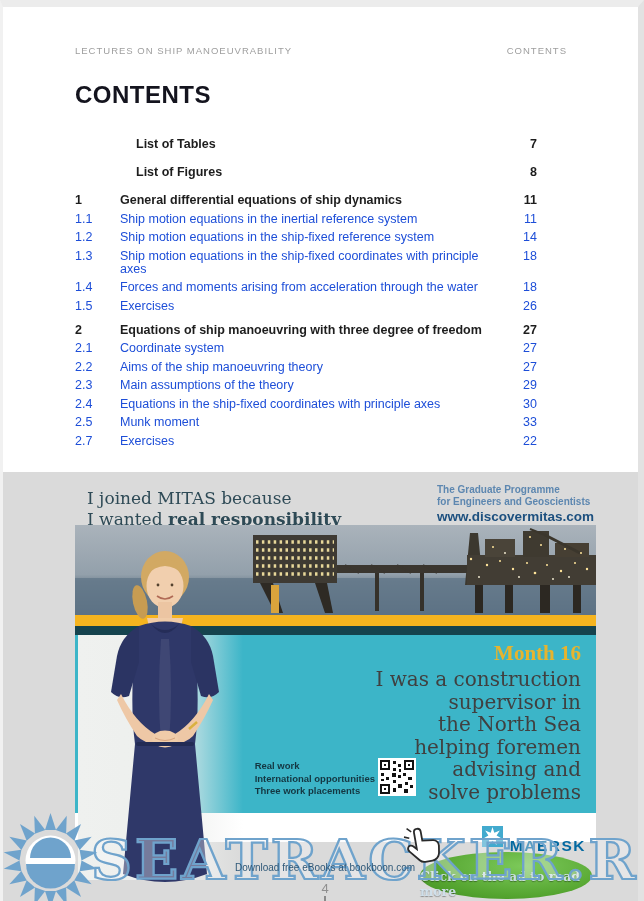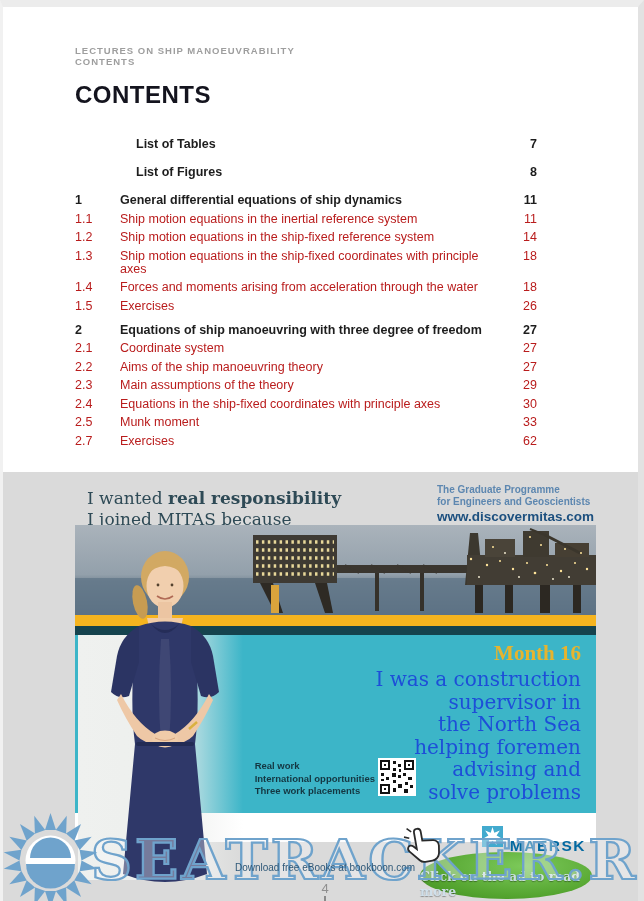--- a/index.html
+++ b/index.html
@@ -4,25 +4,25 @@
 <style>
   html,body{margin:0;padding:0;background:#cfcfcf;}
   .page{
     position:relative; width:644px; height:901px; margin:0 auto;
     background:#ffffff; overflow:hidden; box-sizing:border-box;
     border-top:7px solid #ececec; border-left:3px solid #f1f1f1; border-right:6px solid #e2e2e2;
     font-family:"Liberation Sans", sans-serif;
   }
   
   .doc-header{position:absolute; left:72px; top:38px; width:492px; display:flex; justify-content:space-between;
-    font-size:9.5px; font-weight:bold; letter-spacing:1px; color:#9e9e9e;flex-direction:column;}
+    font-size:9.5px; font-weight:normal; letter-spacing:1px; color:#9e9e9e;}
   .doc-title{position:absolute; left:72px; top:74px; font-size:24px; font-weight:bold; letter-spacing:0.5px; color:#14141e;}
   
   .toc{position:absolute; left:72px; top:131px; width:462px;}
-  .toc-row{display:flex; font-size:12.5px; line-height:13px; margin-bottom:5.5px; color:#b91c1c; cursor:pointer;}
+  .toc-row{display:flex; font-size:12.5px; line-height:13px; margin-bottom:5.5px; color:#1d4ed8; cursor:pointer;}
   .toc-row .toc-num{width:45px; flex:none;}
   .toc-row .toc-title{flex:1; padding-right:8px;}
   .toc-row .toc-page{width:30px; flex:none; text-align:right;}
   .toc-row.bold{font-weight:bold; color:#1d1d1d;}
   .toc-row.spacer{margin-bottom:15px;gap:16px;}
   .toc-row.gap{margin-top:11px;}
   
   .gray-zone{position:absolute; left:0; right:0; top:465px; bottom:0; background:#dadada;}
   
   .ad{position:absolute; left:72px; top:465px; width:521px; height:373px;}
@@ -36,21 +36,21 @@
   .stripe-teal{position:absolute; left:0; top:154px; width:521px; height:9px; background:#15434e;}
   .cyan-block{position:absolute; left:0; top:163px; width:521px; height:178px; background:#3cb5c8;}
   .backdrop{position:absolute; left:3px; top:163px; width:165px; height:245px;
     background:linear-gradient(90deg,#eff1ef 0%,#edefed 55%, rgba(238,240,238,0) 100%);}
   .white-strip{position:absolute; left:0; top:341px; width:521px; height:29px; background:#ffffff;}
   .maersk{position:absolute; right:10px; top:345px; display:flex; align-items:center; gap:7px;}
   .maersk-text{font-size:15.5px; font-weight:bold; letter-spacing:1.5px; color:#0369a1;margin-top:20px;}
   .ad-month{position:absolute; right:15px; top:169px; font-family:Liberation Serif, serif;
     font-size:21px; font-weight:bold; color:#e6b42e;}
   .ad-story{position:absolute; right:15px; top:196px; text-align:right; font-family:"DejaVu Serif", serif;
-    font-size:20px; line-height:22.5px; color:#1d4ed8;}
+    font-size:20px; line-height:22.5px; color:#404040;}
   .ad-features{position:absolute; right:221px; top:288px; text-align:left;
     font-size:9.5px; line-height:12.5px; font-weight:bold; color:#143742;}
   .qr{position:absolute; left:303px; top:286px; width:38px; height:38px; background:#fff; padding:1px; box-sizing:border-box;}
   .woman{position:absolute; left:16px; top:72px; width:152px; height:340px;}
   
   .watermark{position:absolute; left:88px; top:824px; z-index:50; white-space:nowrap;
     font-family:"DejaVu Serif", serif; font-weight:bold; font-size:54px; line-height:58px; letter-spacing:3px;
     color:rgba(248,250,252,0.35); -webkit-text-stroke:2.2px #6fa3cc; transform:scaleX(1.05); transform-origin:left center;}
   .sun{position:absolute; left:0px; top:806px; z-index:51;}
   .download-line{position:absolute; left:160px; width:324px; top:855px; z-index:55; text-align:center;
@@ -159,30 +159,30 @@
     <div class="toc-row">
       <span class="toc-num">2.5</span>
       <span class="toc-title">Munk moment</span>
       <span class="toc-page">33</span>
     </div>
 
 
     <div class="toc-row">
       <span class="toc-num">2.7</span>
       <span class="toc-title">Exercises</span>
-      <span class="toc-page">62</span>
+      <span class="toc-page">22</span>
     </div>
   </div>
 
   <div class="gray-zone"></div>
 
   <div class="ad">
     <div class="ad-tagline">
+      <div>I joined MITAS because</div>
       <div><span>I wanted </span><b>real responsibility</b></div>
-      <div>I joined MITAS because</div>
     </div>
     <div class="ad-program">
       <div>The Graduate Programme</div>
       <div>for Engineers and Geoscientists</div>
       <div class="ad-website">www.discovermitas.com</div>
     </div>
 
     <div class="ad-photo">
       <svg width="521" height="90" viewBox="0 0 521 90" preserveAspectRatio="none">
         <defs>

